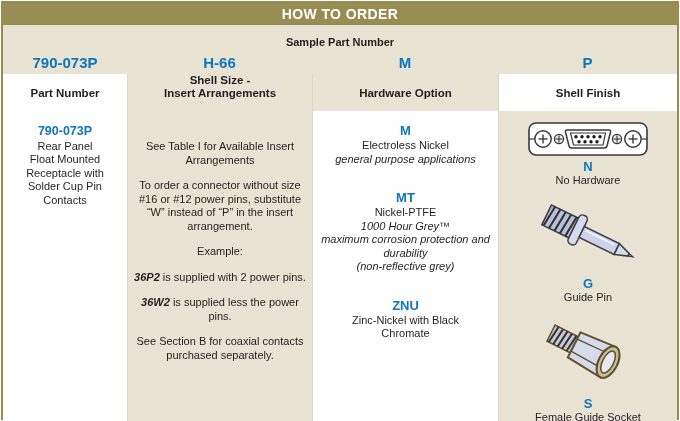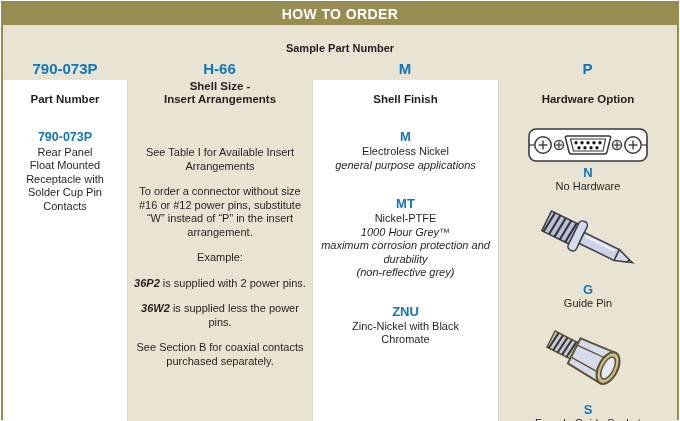--- a/index.html
+++ b/index.html
@@ -8,21 +8,21 @@
   .order-table {
     width:678px; height:419px; margin:1px 0 0 1px;
     border:2px solid #978c52; display:flex; flex-direction:column;
     background:#0369a1;
   }
   .title-bar {
     height:22px; background:#978c52; color:#ffffff; text-align:center;
     font-size:14px; font-weight:bold; line-height:22px; letter-spacing:.4px;
     flex:0 0 auto;
   }
-  .sample-band { background:#e8e3d2; flex:0 0 auto; padding-top:16px; }
+  .sample-band { background:#e8e3d2; flex:0 0 auto; padding-top:10px; }
   .sample-label { text-align:center; font-size:11px; font-weight:bold; line-height:15px; }
   .grid4 { display:grid; grid-template-columns:124px 185px 186px 1fr; }
   .sample-values { height:24px; align-items:center; }
   .sample-values > div { text-align:center; font-size:15px; font-weight:bold; color:#0f76bd; }
   .header-row { flex:0 0 auto; height:37px; border-bottom:2px solid #b3aa79; }
   .header-cell {
     display:flex; align-items:flex-end; justify-content:center;
     text-align:center; font-size:11.5px; font-weight:bold; line-height:13px;
     padding-bottom:16px;
   }
@@ -59,22 +59,22 @@
       <div>H-66</div>
       <div>M</div>
       <div>P</div>
     </div>
   </div>
 
   <div class="grid4 header-row">
     <div class="header-cell c-white">Part Number</div>
     <div class="header-cell c-tan vline pre">Shell Size -
 Insert Arrangements</div>
+    <div class="header-cell c-tan vline">Hardware Option</div>
     <div class="header-cell c-white vline">Shell Finish</div>
-    <div class="header-cell c-tan vline">Hardware Option</div>
   </div>
 
   <div class="grid4 body-row">
 
     <div class="col c-white">
       <div class="blue part-code">790-073P</div>
       <div class="pre">Rear Panel
 Float Mounted
 Receptacle with
 Solder Cup Pin

